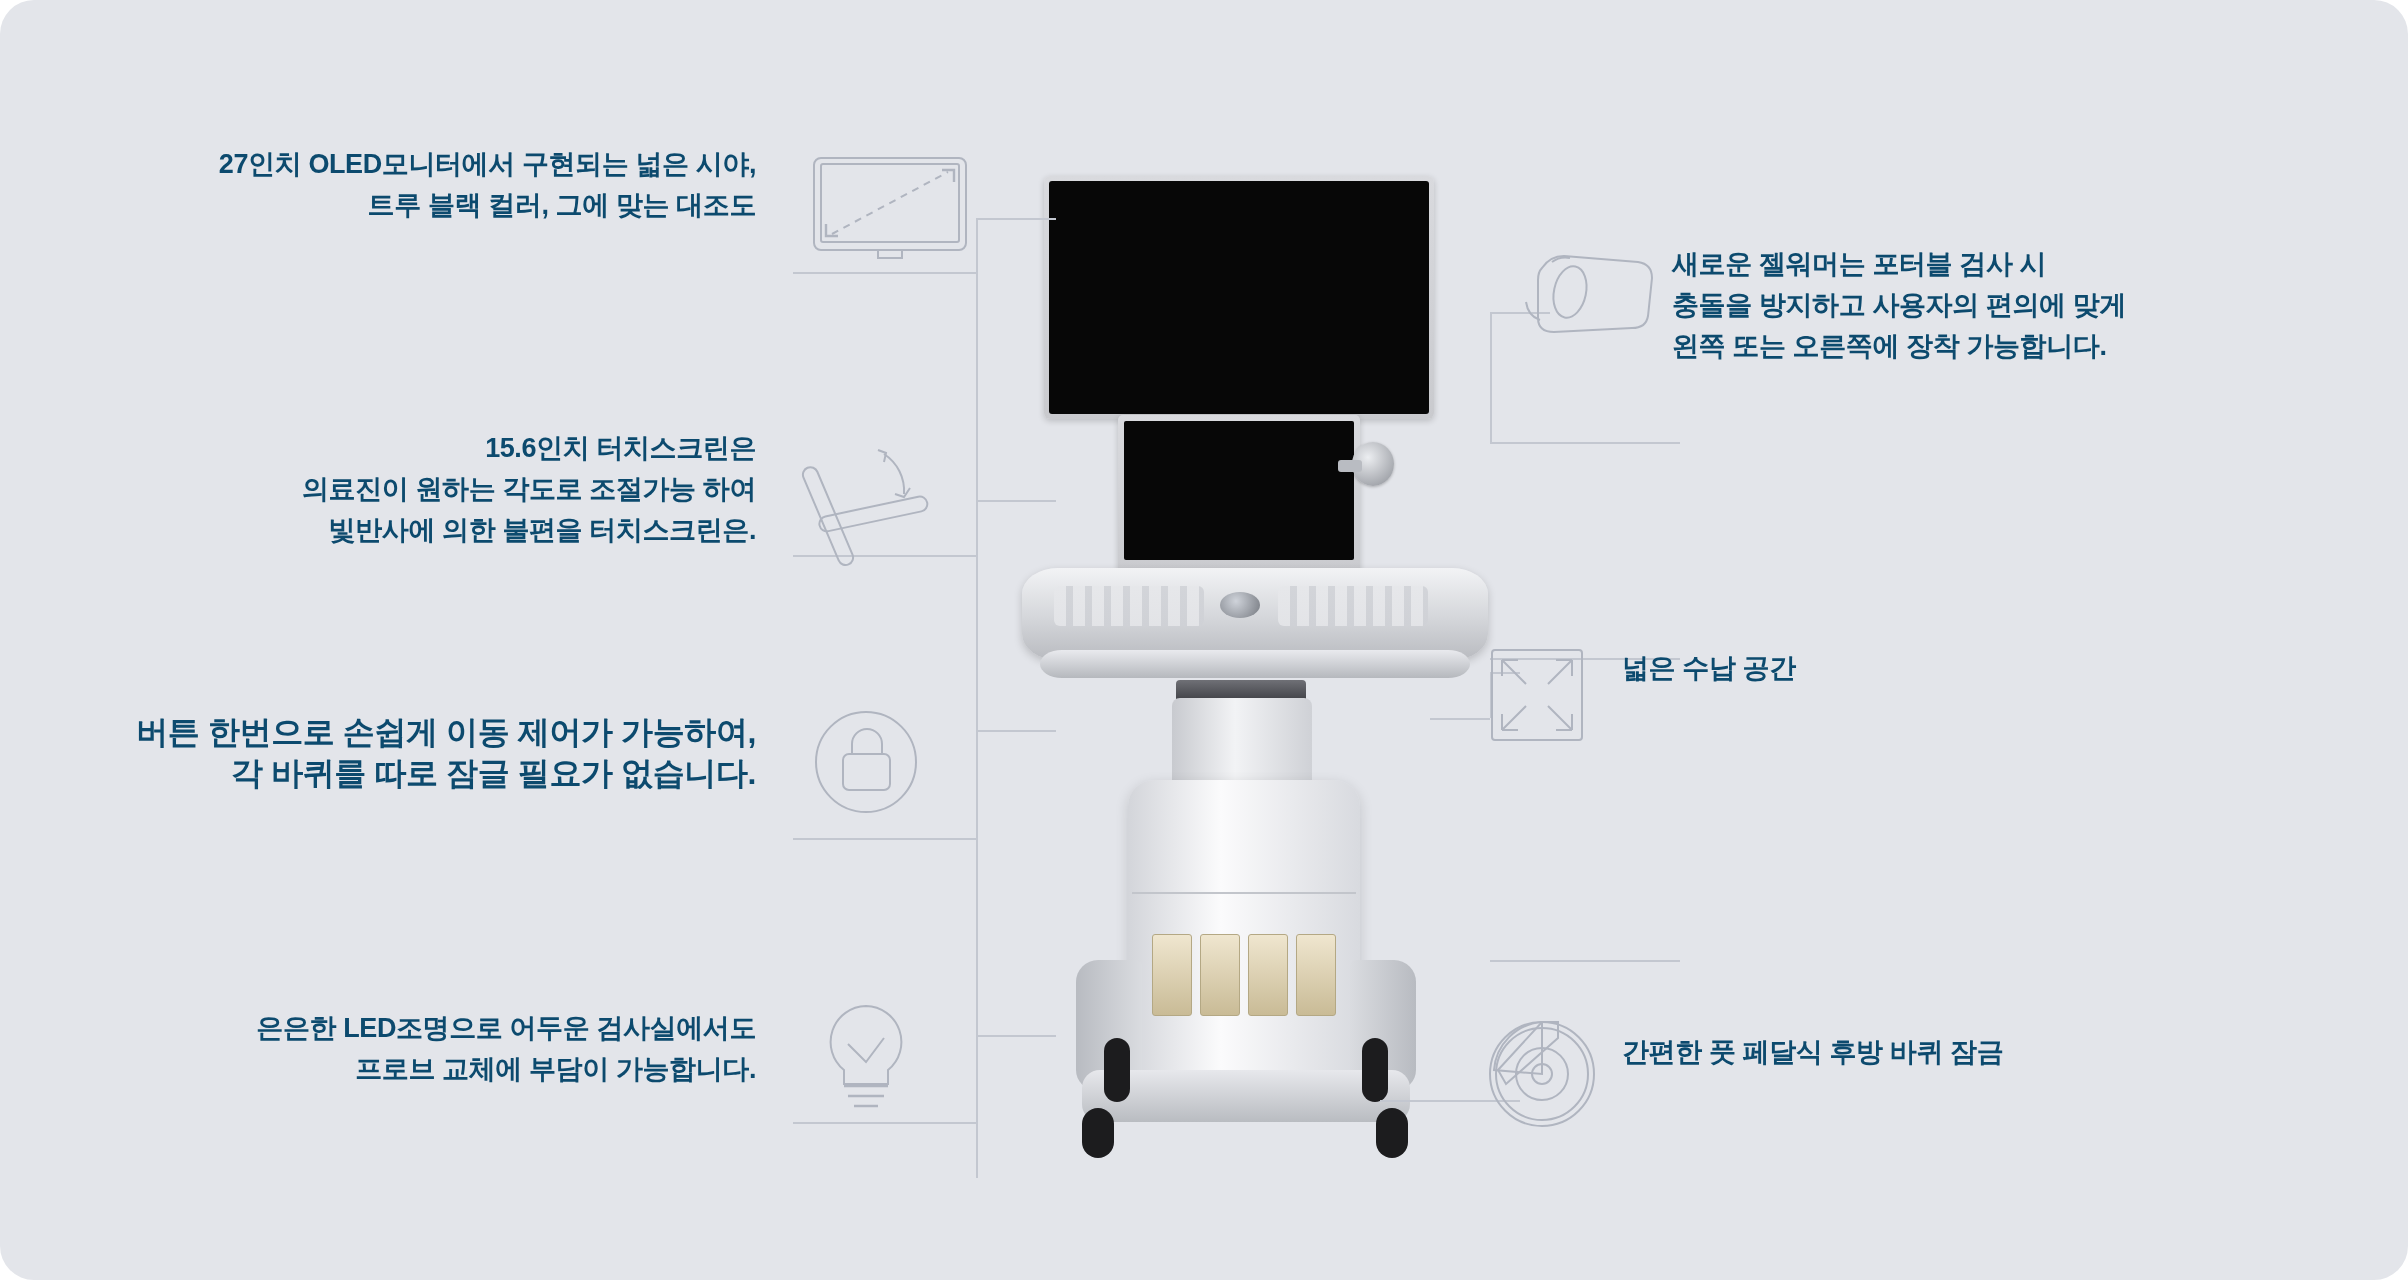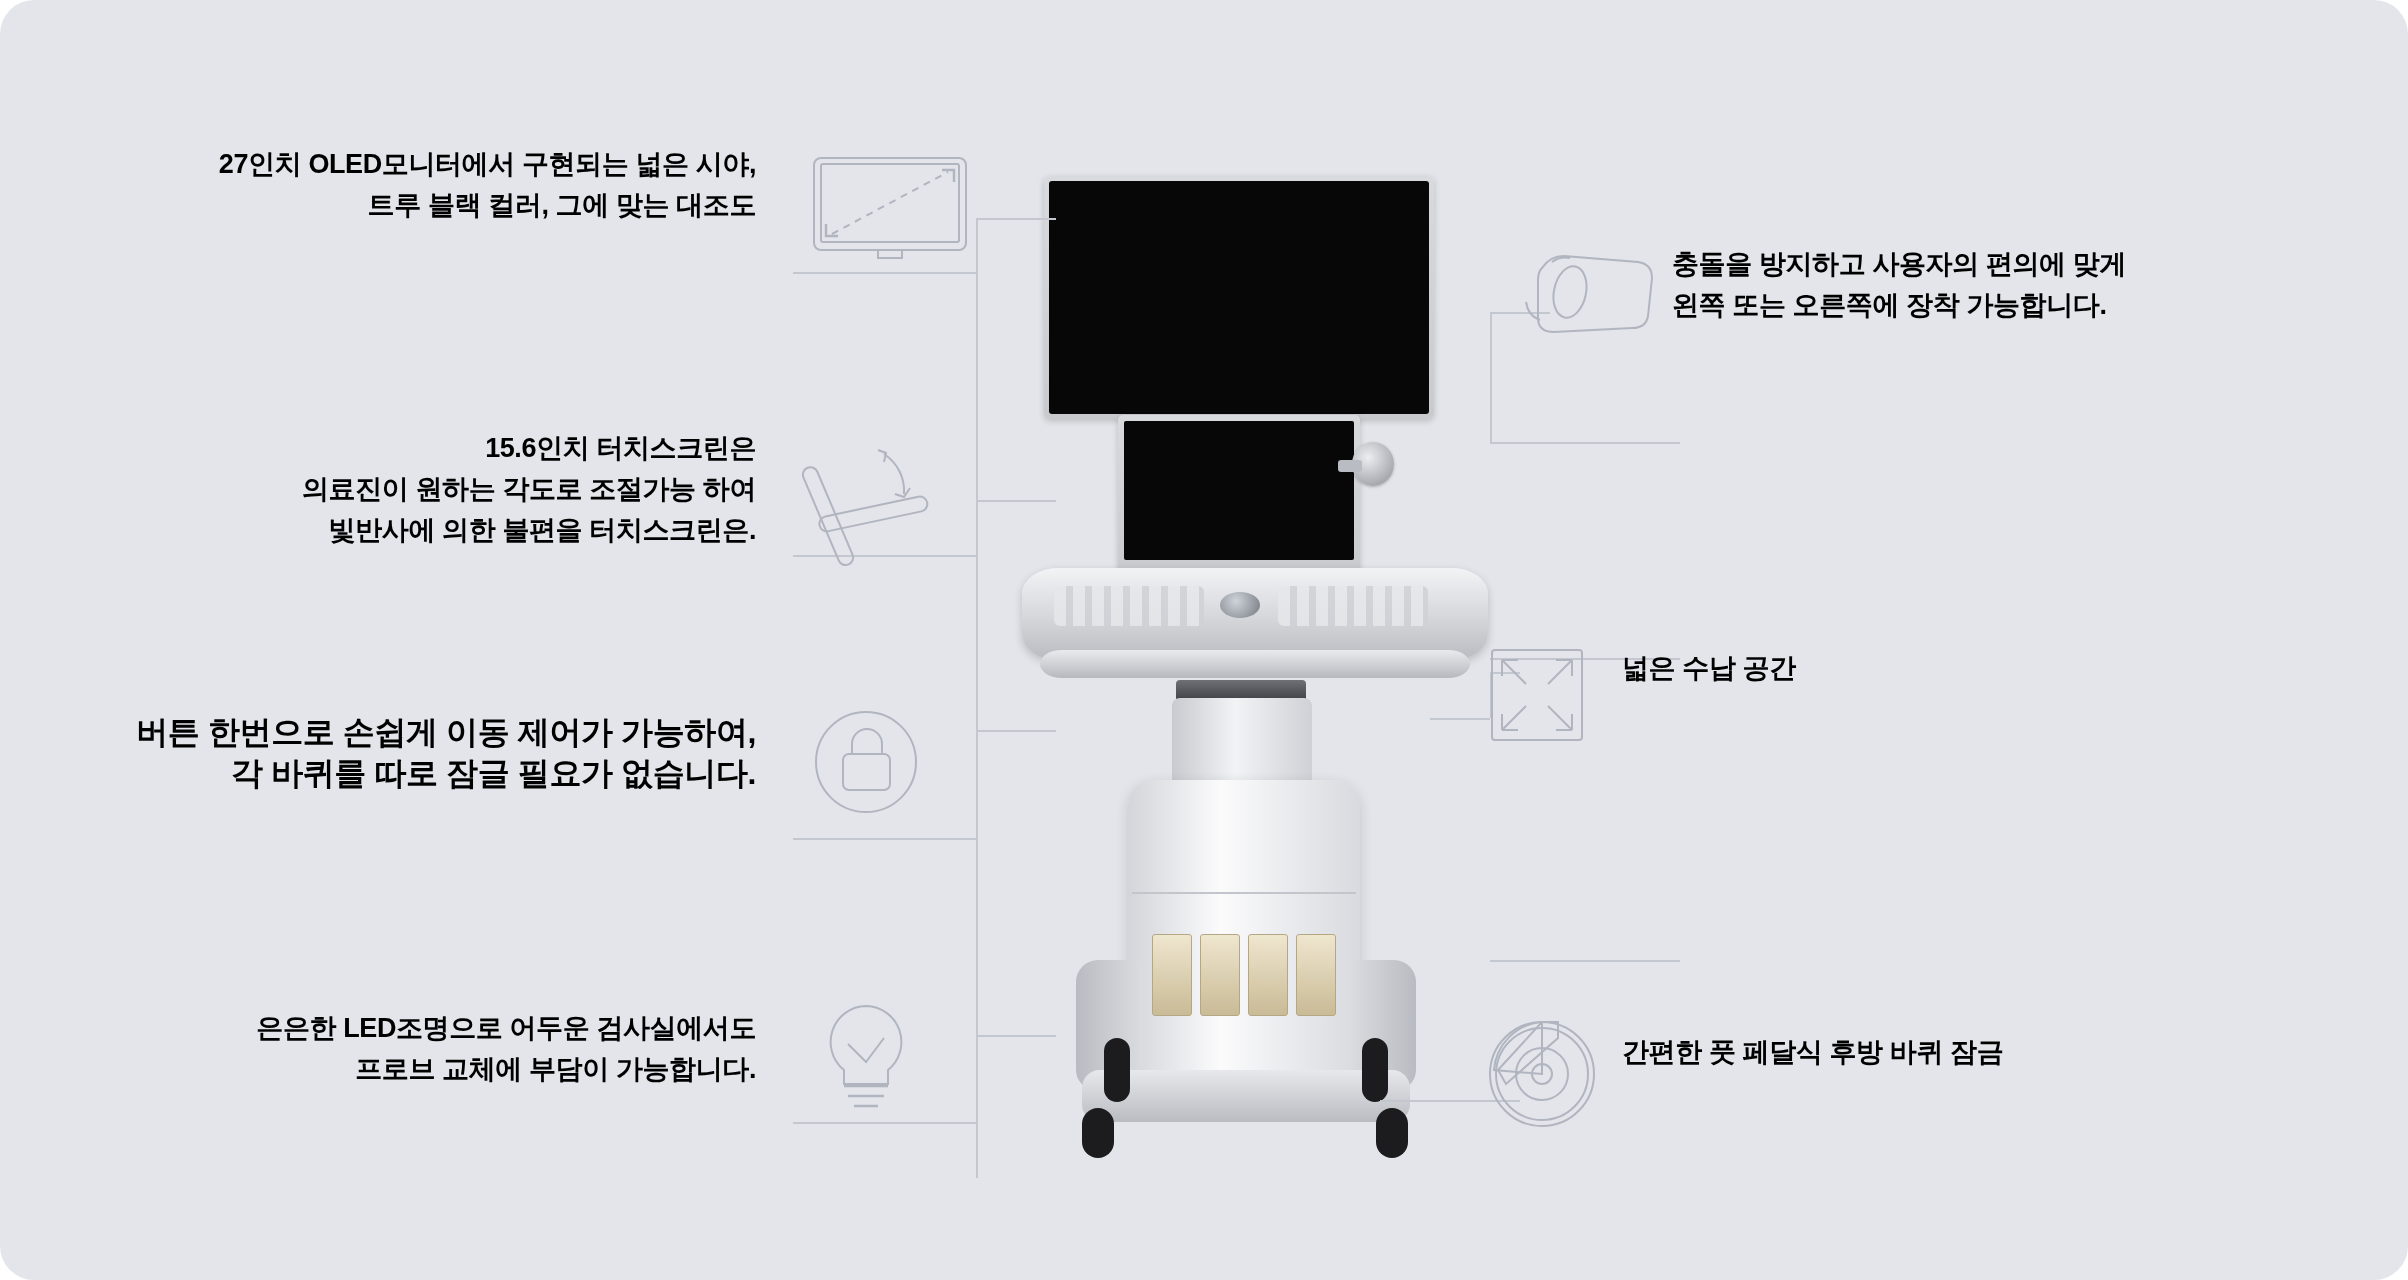--- a/index.html
+++ b/index.html
@@ -12,21 +12,21 @@
     border-radius:34px;
     overflow:hidden;
   }
 
   
   .line{position:absolute;background:#c3c7d0;}
   .line.h{height:1.5px;}
   .line.v{width:1.5px;}
 
   
-  .callout{position:absolute;color:#000000;font-weight:700;letter-spacing:-0.4px;}
+  .callout{position:absolute;color:#0c4a6e;font-weight:700;letter-spacing:-0.4px;}
   .callout.left{text-align:right;}
   .callout.right{text-align:left;}
   .callout .ln{display:block;white-space:nowrap;}
 
   
   .icon{position:absolute;}
   .icon svg{display:block;overflow:visible;}
 
   
   .machine{position:absolute;}
@@ -145,20 +145,21 @@
     <span class="ln">버튼 한번으로 손쉽게 이동 제어가 가능하여,</span>
     <span class="ln">각 바퀴를 따로 잠글 필요가 없습니다.</span>
   </div>
 
   <div class="callout left" style="right:1652px;top:1008px;font-size:27px;line-height:41px;">
     <span class="ln">은은한 LED조명으로 어두운 검사실에서도</span>
     <span class="ln">프로브 교체에 부담이 가능합니다.</span>
   </div>
 
   <div class="callout right" style="left:1672px;top:244px;font-size:27px;line-height:41px;">
+    <span class="ln">새로운 젤워머는 포터블 검사 시</span>
     <span class="ln">충돌을 방지하고 사용자의 편의에 맞게</span>
     <span class="ln">왼쪽 또는 오른쪽에 장착 가능합니다.</span>
   </div>
 
   <div class="callout right" style="left:1622px;top:648px;font-size:27px;line-height:41px;">
     <span class="ln">넓은 수납 공간</span>
   </div>
 
   <div class="callout right" style="left:1622px;top:1032px;font-size:27px;line-height:41px;text-align:center;">
     <span class="ln">간편한 풋 페달식 후방 바퀴 잠금</span>

